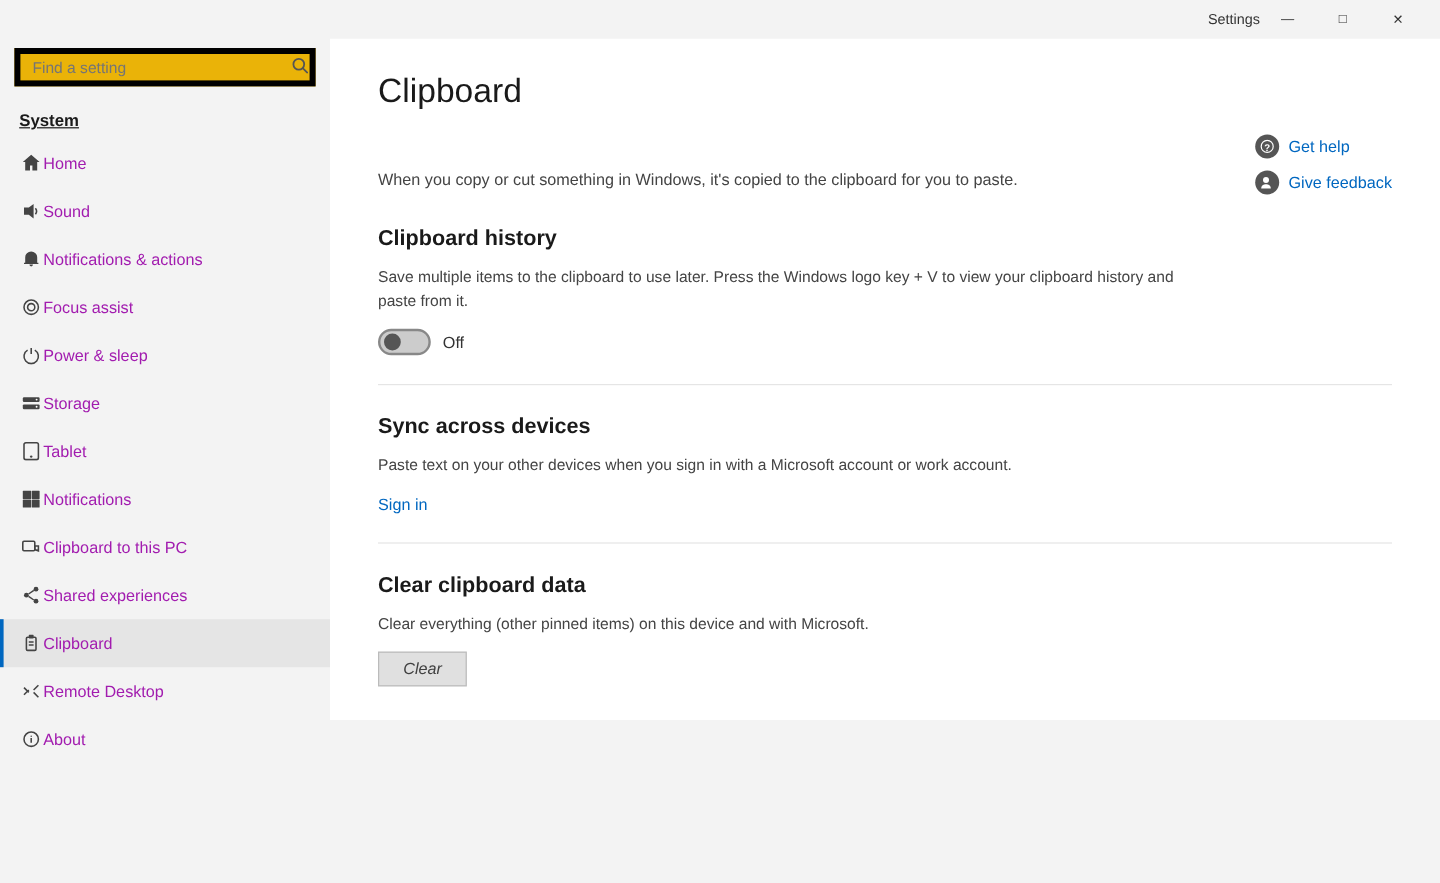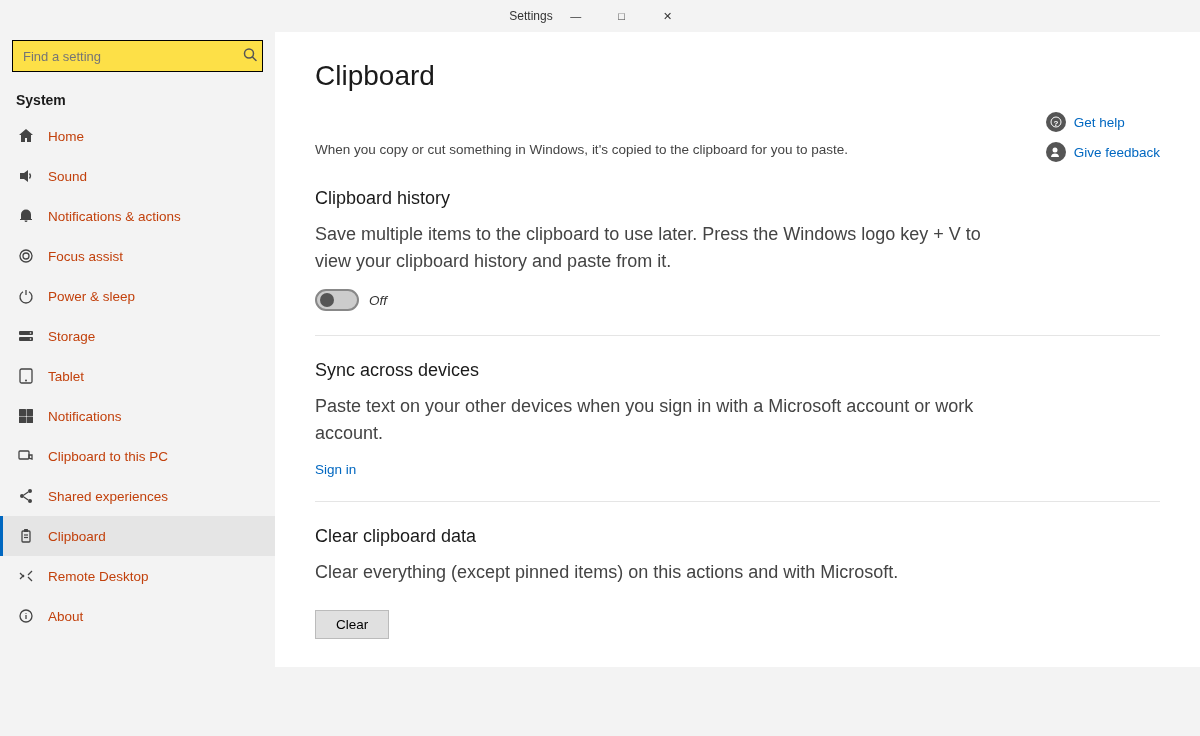--- a/index.html
+++ b/index.html
@@ -12,21 +12,21 @@
       overflow: hidden;
       display: flex;
       flex-direction: column;
     }
     .title-bar {
       background: #f3f3f3;
       height: 32px;
       display: flex;
       align-items: center;
       padding: 0 12px;
-      justify-content: center;
+      justify-content: flex-end;
       flex-shrink: 0;
     }
     .title-bar-left {
       display: flex;
       align-items: center;
       gap: 8px;
       font-size: 12px;
       color: #333;
     }
     .title-bar-controls {
@@ -57,52 +57,52 @@
       padding: 0;
       overflow-y: auto;
       border-right: none;
     }
     .sidebar-section-title {
       font-size: 14px;
       font-weight: 600;
       color: #1a1a1a;
       padding: 8px 16px 8px 16px;
       margin-top: 4px;
+      text-decoration: underline;
     }
     .search-box {
       margin: 8px 12px 12px 12px;
       position: relative;
     }
     .search-box input {
       width: 100%;
       height: 32px;
-      border: 1px solid #000000;
-      background: #fde047;
+      border: 5px solid #000000;
+      background: #eab308;
       padding: 0 32px 0 10px;
       font-size: 13px;
       outline: none;
     }
     .search-icon-btn {
       position: absolute;
       right: 6px;
       top: 50%;
       transform: translateY(-50%);
       background: none;
       border: none;
       cursor: pointer;
       color: #666;
       font-size: 14px;
     }
     .nav-item {
       display: flex;
       align-items: center;
-      gap: 12px;
       padding: 10px 16px;
       cursor: pointer;
-      color: #c2410c;
+      color: #a21caf;
       font-size: 13.5px;
       position: relative;
     }
     .nav-item.active {
       background: #e5e5e5;
     }
     .nav-item.active::before {
       content: '';
       position: absolute;
       left: 0;
@@ -165,41 +165,40 @@
       color: white;
       display: flex;
       align-items: center;
       justify-content: center;
       font-size: 11px;
       font-weight: bold;
       flex-shrink: 0;
     }
     .section-title {
       font-size: 18px;
-      font-weight: 400;
+      font-weight: 700;
       color: #1a1a1a;
       margin-bottom: 12px;
     }
     .section-description {
-      font-size: 18px;
+      font-size: 13px;
       color: #444;
       max-width: 680px;
       line-height: 1.5;
       margin-bottom: 14px;
     }
     .section-divider {
       border: none;
       border-top: 1px solid #e5e5e5;
       margin: 24px 0;
     }
     .toggle-row {
       display: flex;
       align-items: center;
       gap: 10px;
-      font-style: italic;
     }
     .toggle {
       width: 44px;
       height: 22px;
       background: #ccc;
       border-radius: 11px;
       position: relative;
       cursor: pointer;
       border: 2px solid #888;
       display: flex;
@@ -222,23 +221,23 @@
       color: #0067c0;
       text-decoration: none;
       font-size: 13.5px;
       cursor: pointer;
     }
     .clear-btn {
       padding: 6px 20px;
       background: #e0e0e0;
       border: 1px solid #bbb;
       font-size: 13.5px;
-      color: #000000;
-      cursor: pointer;
-      margin-top: 10px;
+      color: #404040;
+      cursor: pointer;
+      font-style: italic;
     }
     .main-wrapper {
       position: relative;
       flex: 1;
     }
   </style>
 </head>
 <body>
 
 <div class="title-bar">
@@ -453,20 +452,20 @@
       <div>
         <h2 class="section-title">Sync across devices</h2>
         <p class="section-description">Paste text on your other devices when you sign in with a Microsoft account or work account.</p>
         <a class="sign-in-link">Sign in</a>
       </div>
 
       <hr class="section-divider">
 
       <div>
         <h2 class="section-title">Clear clipboard data</h2>
-        <p class="section-description">Clear everything (except pinned items) on this actions and with Microsoft.</p>
+        <p class="section-description">Clear everything (other pinned items) on this device and with Microsoft.</p>
         <button class="clear-btn">Clear</button>
       </div>
 
     </div>
   </div>
 
 </div>
 
 </body></html>

